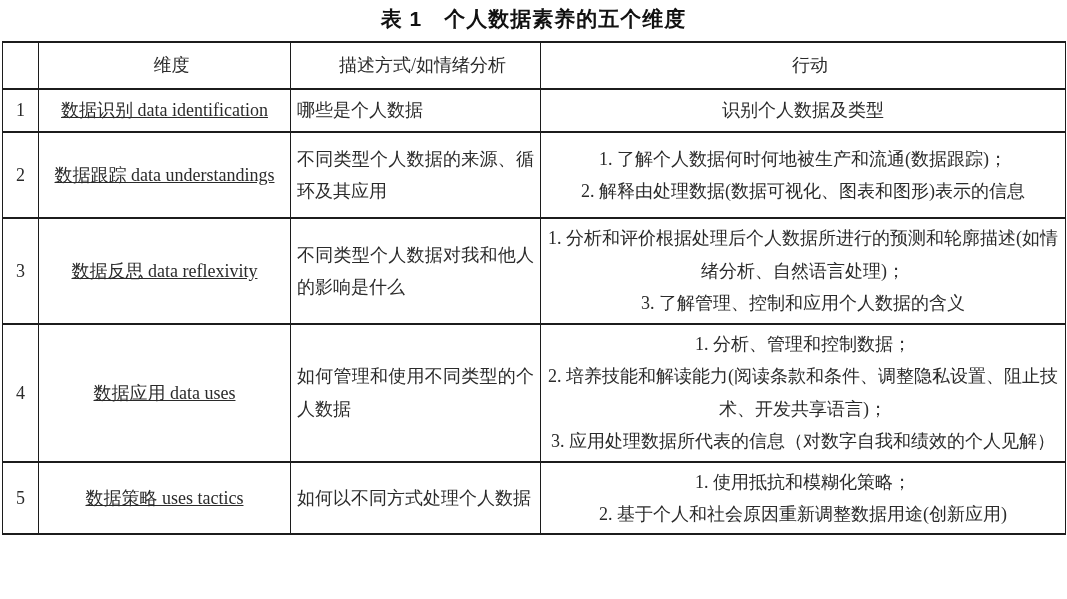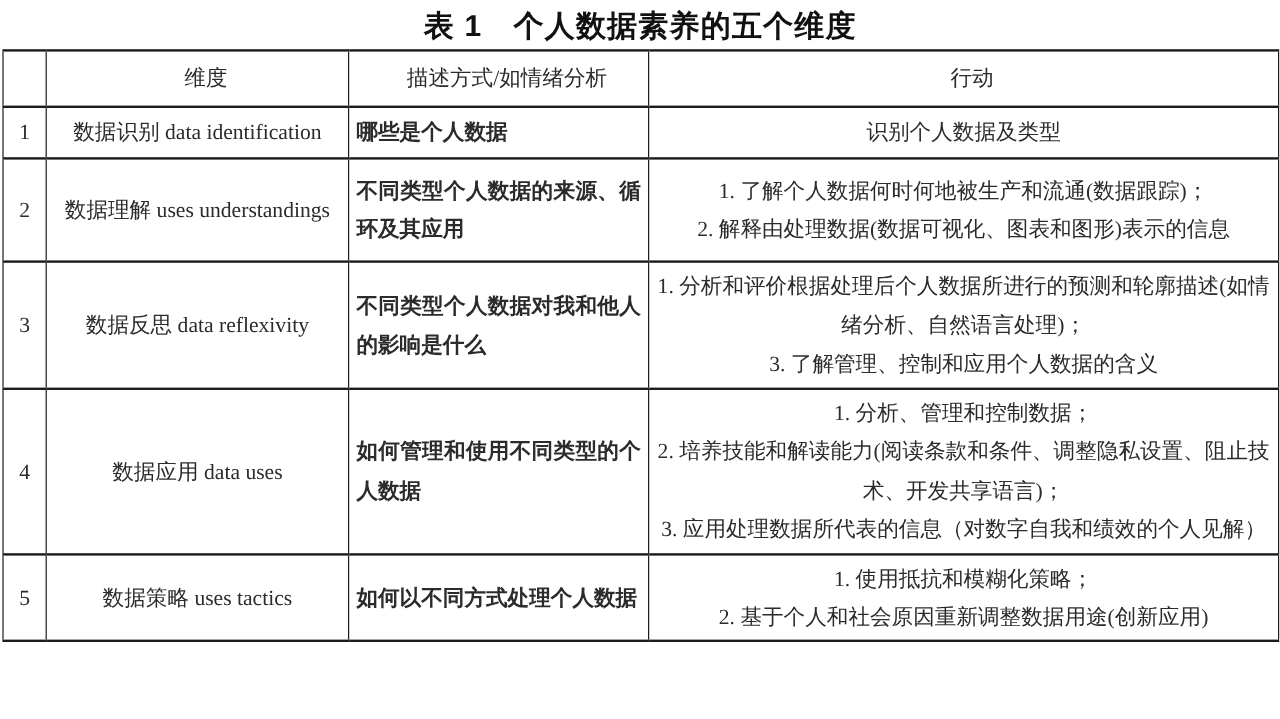--- a/index.html
+++ b/index.html
@@ -8,21 +8,21 @@
     background: #ffffff;
     overflow: hidden;
     font-family: "Liberation Serif", "DejaVu Serif", serif;
     color: #2b2b2b;
   }
   .page { width: 1067px; height: 599px; }
   .table-title {
     text-align: center;
     font-family: "Liberation Sans", "DejaVu Sans", sans-serif;
     font-weight: 700;
-    font-size: 25px;
+    font-size: 21px;
     color: #111111;
     padding-top: 5px;
     height: 41px;
     letter-spacing: 1px;
   }
   table.data-table {
     border-collapse: collapse;
     table-layout: fixed;
     width: 1063px;
     margin-left: 2px;
@@ -37,22 +37,22 @@
     border-top-width: 2px;
     border-bottom-width: 2px;
     font-size: 18px;
     font-weight: normal;
     vertical-align: middle;
     padding: 3px 6px;
     line-height: 1.8;
   }
   thead th { text-align: center; padding-left: 20px; }
   td.cell-num { text-align: center; }
-  td.cell-dim { text-align: center; }
-  td.cell-desc { text-align: justify; text-justify: inter-ideograph; font-weight: bold; }
+  td.cell-dim { text-align: center; text-decoration: underline; }
+  td.cell-desc { text-align: justify; text-justify: inter-ideograph; }
   td.cell-act { text-align: center; }
   tr.row-header th { height: 47px; }
   tr.row-1 td { height: 43px; }
   tr.row-2 td { height: 86px; }
   tr.row-3 td { height: 106px; }
   tr.row-4 td { height: 134px; }
   tr.row-5 td { height: 72px; }
   .action-item { display: block; }
 </style>
 </head>
@@ -83,21 +83,21 @@
         <td class="cell-num">1</td>
         <td class="cell-dim">数据识别 data identification</td>
         <td class="cell-desc">哪些是个人数据</td>
         <td class="cell-act">
           <span class="action-item">识别个人数据及类型</span>
         </td>
       </tr>
 
       <tr class="row-2">
         <td class="cell-num">2</td>
-        <td class="cell-dim">数据理解 uses understandings</td>
+        <td class="cell-dim">数据跟踪 data understandings</td>
         <td class="cell-desc">不同类型个人数据的来源、循环及其应用</td>
         <td class="cell-act">
           <span class="action-item">1. 了解个人数据何时何地被生产和流通(数据跟踪)；</span>
           <span class="action-item">2. 解释由处理数据(数据可视化、图表和图形)表示的信息</span>
         </td>
       </tr>
 
       <tr class="row-3">
         <td class="cell-num">3</td>
         <td class="cell-dim">数据反思 data reflexivity</td>

